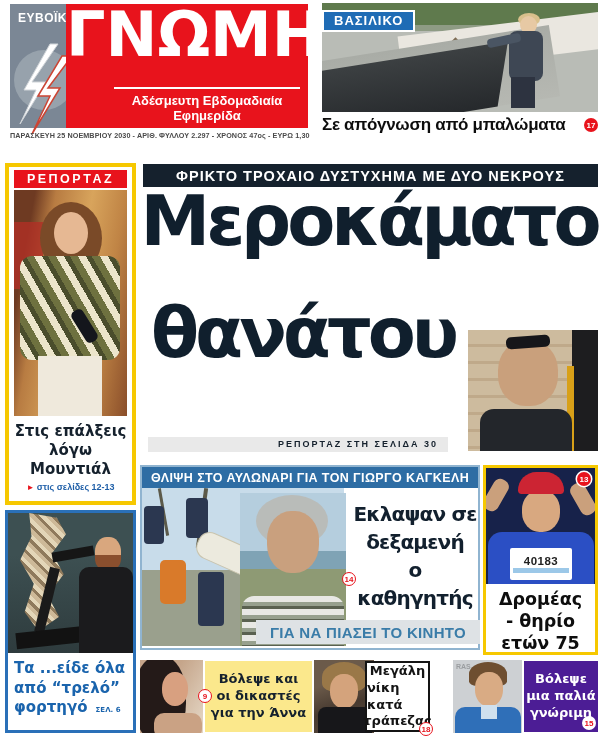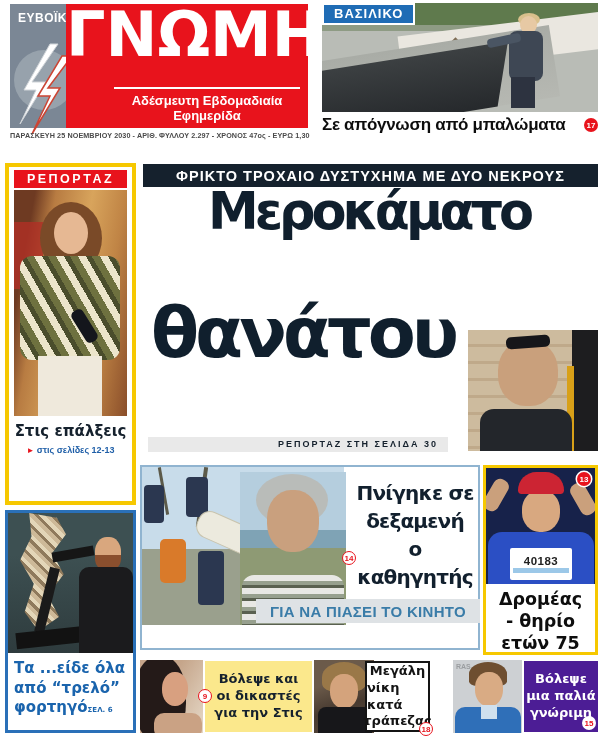--- a/index.html
+++ b/index.html
@@ -36,32 +36,32 @@
   .street-road{position:absolute;left:-5%;bottom:-4%;width:90%;height:66%;
      background:linear-gradient(180deg,#a9aca6,#b6b8b2);transform:rotate(-9deg);}
   .street-patch{position:absolute;left:-6%;bottom:-8%;width:72%;height:58%;
      background:linear-gradient(180deg,#3c4042,#26292c);transform:rotate(-9deg) skewX(-18deg);}
   .w-head{position:absolute;right:22%;top:12%;width:17px;height:18px;border-radius:50%;background:#e7c9a4;}
   .w-hair{position:absolute;right:21%;top:9%;width:22px;height:13px;border-radius:50%;background:#d9c08c;}
   .w-body{position:absolute;right:20%;top:26%;width:34px;height:46%;border-radius:8px;background:#3e4754;}
   .w-arm{position:absolute;right:28%;top:30%;width:34px;height:9px;border-radius:4px;background:#4a5563;
      transform:rotate(-12deg);}
   .w-legs{position:absolute;right:23%;top:68%;width:24px;height:28%;background:#2d3340;}
-  .label-blue{position:absolute;left:0;top:0;background:#fff;padding:2px;}
+  .label-blue{position:absolute;left:0;top:7px;background:#fff;padding:2px;}
   .label-blue>span{display:block;background:#1f6cb5;color:#fff;font-size:13px;font-weight:bold;
      letter-spacing:1px;padding:1px 10px 2px;}
   .cap-street{left:322px;top:112px;width:276px;height:26px;display:flex;align-items:center;}
   .cap-street .txt{font-size:17px;font-weight:900;color:#0d0d0d;letter-spacing:-.3px;flex:1;}
 
   
   .lead-kicker{left:143px;top:164px;width:455px;height:23px;background:#15212d;color:#fff;
      font-size:14.5px;font-weight:bold;letter-spacing:1px;}
   .hl{font-family:"DejaVu Sans",sans-serif;font-weight:800;color:#101f2d;line-height:.95;
       text-align:center;letter-spacing:-4px;}
-  .hl1{left:138px;top:188px;width:462px;font-size:51px;}
+  .hl1{left:138px;top:188px;width:462px;font-size:70px;}
   .hl2{left:138px;top:300px;width:330px;font-size:70px;}
   .lead-photo{left:468px;top:330px;width:130px;height:121px;overflow:hidden;
      background:repeating-linear-gradient(180deg,#cdbb9e 0 14px,#bfa98a 14px 17px);}
   .lp-dark{position:absolute;right:0;top:0;width:26px;height:100%;background:#1d1d1f;}
   .lp-yellow{position:absolute;right:24px;top:30%;width:7px;height:70%;background:#d8a018;}
   .lp-head{position:absolute;left:30px;top:10px;width:60px;height:66px;border-radius:46%;background:#c9a07c;}
   .lp-glasses{position:absolute;left:38px;top:6px;width:44px;height:12px;border-radius:5px;
      background:#16161a;transform:rotate(-4deg);}
   .lp-shirt{position:absolute;left:12px;bottom:0;width:92px;height:42px;border-radius:14px 14px 0 0;
      background:#23262b;}
@@ -98,21 +98,21 @@
      background:repeating-linear-gradient(45deg,#cdb998 0 4px,#8f7a5c 4px 7px,#e3d6b8 7px 11px);
      clip-path:polygon(20% 0,80% 4%,100% 18%,70% 34%,95% 52%,60% 70%,85% 88%,40% 100%,10% 84%,30% 60%,0 40%,25% 20%);}
   .tread-1{position:absolute;left:8px;bottom:8px;width:80px;height:16px;background:#121212;transform:rotate(-6deg);}
   .tread-2{position:absolute;left:34px;bottom:20px;width:10px;height:66px;background:#1a1a1a;transform:rotate(14deg);}
   .tread-3{position:absolute;left:44px;top:36px;width:42px;height:10px;background:#161616;transform:rotate(-10deg);}
   .gym-head{position:absolute;right:12px;top:24px;width:26px;height:32px;border-radius:45%;background:#d9a77e;}
   .gym-beard{position:absolute;right:12px;top:42px;width:26px;height:16px;border-radius:0 0 12px 12px;background:#8a4f2e;}
   .gym-shirt{position:absolute;right:0;top:54px;width:54px;height:86px;border-radius:10px 10px 0 0;background:#1b1b1d;}
   .truck-cap{padding:6px 6px 0;color:#1a64ad;font-weight:800;font-size:15px;line-height:1.3;
      font-family:"DejaVu Sans",sans-serif;}
-  .truck-cap .pg{font-size:7px;font-weight:bold;}
+  .truck-cap .pg{font-size:7px;font-weight:bold;margin-left:8px;}
 
   
   .box-mid{left:140px;top:465px;width:340px;height:185px;border:2px solid #90b4d0;background:#fff;
      box-sizing:border-box;}
   .mid-kicker{height:21px;background:#2e6da4;color:#fff;font-size:12.5px;font-weight:bold;letter-spacing:.4px;}
   .mid-body{position:relative;height:158px;}
   .rescue{position:absolute;left:0;top:0;width:202px;height:158px;overflow:hidden;
      background:linear-gradient(180deg,#c8dcea 0 52%,#9aa08d 52% 100%);}
   .resc-tree{position:absolute;background:#5c5a4a;}
   .ff{position:absolute;border-radius:4px;background:#2b3750;}
@@ -231,20 +231,21 @@
     <div class="rep-photo">
       <div class="rep-red"></div>
       <div class="rep-hair"></div>
       <div class="rep-face"></div>
       <div class="rep-blouse"></div>
       <div class="rep-pants"></div>
       <div class="rep-mic"></div>
     </div>
     <div class="rep-cap">
       <div>Στις επάλξεις</div>
+      <div>λόγω Μουντιάλ</div>
     </div>
     <div class="rep-ref">
       <span class="arrow">►</span>
       <span>στις σελίδες 12-13</span>
     </div>
   </div>
 
   <div class="abs box-truck">
     <div class="truck-photo">
       <div class="wall-hole"></div>
@@ -256,38 +257,39 @@
       <div class="gym-shirt"></div>
     </div>
     <div class="truck-cap">
       <div>Τα ...είδε όλα</div>
       <div>από “τρελό”</div>
       <div><span>φορτηγό</span><span class="pg">ΣΕΛ. 6</span></div>
     </div>
   </div>
 
   <div class="abs box-mid">
+    <div class="mid-kicker flexc">ΘΛΙΨΗ ΣΤΟ ΑΥΛΩΝΑΡΙ ΓΙΑ ΤΟΝ ΓΙΩΡΓΟ ΚΑΓΚΕΛΗ</div>
     <div class="mid-body">
       <div class="rescue">
         <div class="resc-tree" style="left:58px;top:0;width:4px;height:60px;transform:rotate(8deg);"></div>
         <div class="resc-tree" style="left:20px;top:0;width:3px;height:48px;transform:rotate(-10deg);"></div>
         <div class="ff" style="left:44px;top:10px;width:22px;height:40px;"></div>
         <div class="ff" style="left:2px;top:18px;width:20px;height:38px;"></div>
         <div class="ff-orange"></div>
         <div class="ff" style="left:56px;top:84px;width:26px;height:54px;"></div>
         <div class="stretcher"></div>
       </div>
       <div class="portrait">
         <div class="po-hair"></div>
         <div class="po-face"></div>
         <div class="po-shirt"></div>
       </div>
       <div class="badge badge-line badge-mid">14</div>
       <div class="mid-hl">
-        <div>Πνίγηκε σε</div>
+        <div>Εκλαψαν σε</div>
         <div>δεξαμενή</div>
         <div>ο καθηγητής</div>
       </div>
       <div class="mid-strap flexc">ΓΙΑ ΝΑ ΠΙΑΣΕΙ ΤΟ ΚΙΝΗΤΟ</div>
     </div>
   </div>
 
   <div class="abs box-runner">
     <div class="run-photo">
       <div class="run-armL"></div>
@@ -309,21 +311,21 @@
   </div>
 
   <div class="abs strip-photo ph-anna">
     <div class="anna-hair"></div>
     <div class="anna-face"></div>
     <div class="anna-shoulder"></div>
   </div>
   <div class="abs flexc ybox">
     <div class="ln">Βόλεψε και</div>
     <div class="ln">οι δικαστές</div>
-    <div class="ln">για την Στις</div>
+    <div class="ln">για την Άννα</div>
     <div class="badge badge-line badge-anna">9</div>
   </div>
 
   <div class="abs strip-photo ph-man1">
     <div class="m1-hair"></div>
     <div class="m1-face"></div>
     <div class="m1-shirt"></div>
   </div>
   <div class="abs flexc wbox">
     <div class="ln">Μεγάλη</div>

